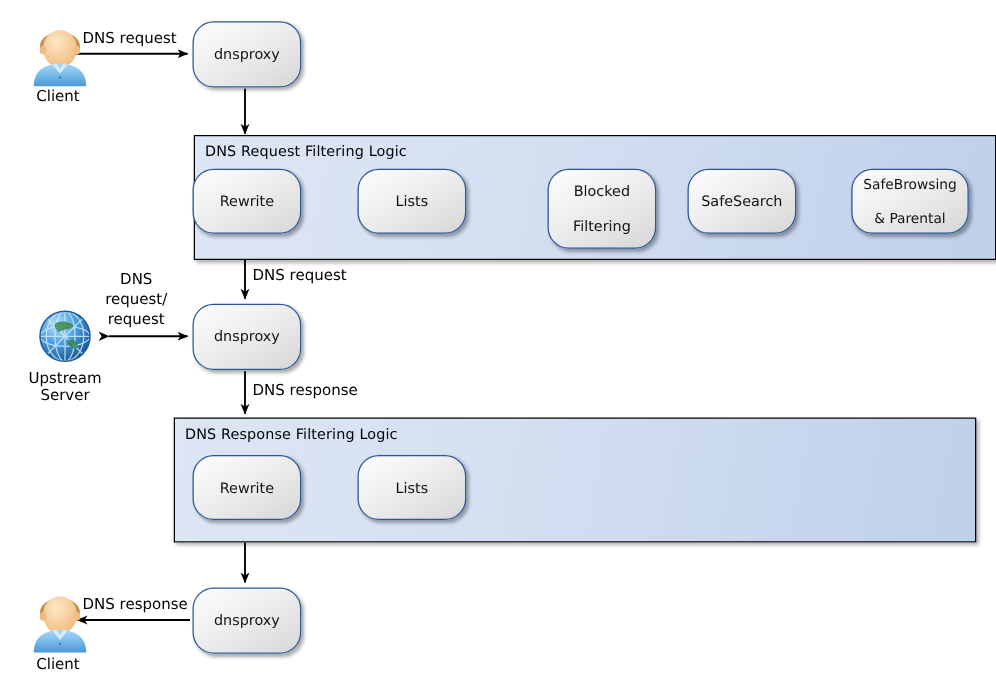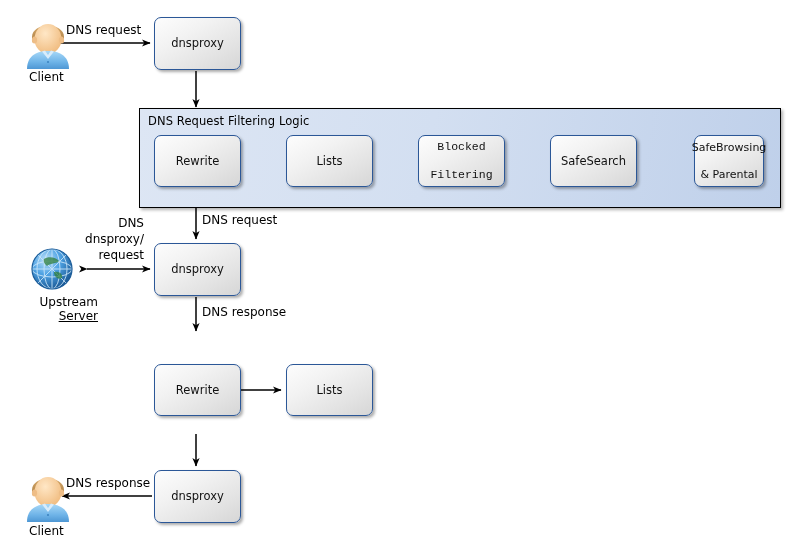--- a/index.html
+++ b/index.html
@@ -21,40 +21,40 @@
     color:#000;
     white-space:nowrap;
     letter-spacing:0.1px;
   }
 
   
   .node{
     position:absolute;
     box-sizing:border-box;
     border:1.4px solid #2b5797;
-    border-radius:7px;
+    border-radius:17px;
     background:linear-gradient(150deg,#fdfdfd 0%,#f2f2f2 35%,#e3e3e3 72%,#d6d6d6 100%);
     box-shadow:2px 2px 3px rgba(0,0,0,0.33);
     display:flex;align-items:center;justify-content:center;
     text-align:center;
     font-size:11.5px;
     color:#111;
     line-height:1.22;
   }
   .node span{display:block;padding:0 2px;}
 
   
   .label{
     position:absolute;
     font-size:12px;
     color:#000;
     white-space:nowrap;
     line-height:1.22;
   }
-  .label.center{text-align:right;white-space:normal;}
+  .label.center{text-align:center;white-space:normal;}
 
   
   #wires{position:absolute;left:0;top:0;width:797px;height:558px;pointer-events:none;}
 
   
   .icon{position:absolute;}
 </style>
 </head>
 <body>
 
@@ -151,84 +151,87 @@
     <ellipse cx="15.5" cy="27" rx="2.6" ry="3.6" fill="#eebd86"></ellipse>
     <ellipse cx="42.5" cy="27" rx="2.6" ry="3.6" fill="#eebd86"></ellipse>
     <path d="M8,56 C8,42 19,38 29,38 C39,38 50,42 50,56 Z" fill="url(#shirtG)"></path>
     <path d="M23,38.5 L29,46 L35,38.5 L32,37.5 L29,42 L26,37.5 Z" fill="#d8ecfb"></path>
     <circle cx="29" cy="49" r="1.1" fill="#3d85c2"></circle>
   </svg>
 
   <div class="label" style="left:29px;top:70px;">Client</div>
 
   <div class="label center" style="left:6px;top:295px;width:92px;">Upstream</div>
-  <div class="label center" style="left:6px;top:309px;width:92px;text-decoration:underline;">Server</div>
+  <div class="label center" style="left:6px;top:309px;width:92px;">Server</div>
 
   <div class="label" style="left:29px;top:524px;">Client</div>
 
   <div class="label" style="left:66px;top:23px;">DNS request</div>
 
   <div class="label" style="left:202px;top:213px;">DNS request</div>
 
   <div class="label center" style="left:74px;top:216px;width:70px;">DNS</div>
-  <div class="label center" style="left:74px;top:232px;width:70px;">dnsproxy/</div>
+  <div class="label center" style="left:74px;top:232px;width:70px;">request/</div>
   <div class="label center" style="left:74px;top:248px;width:70px;">request</div>
 
   <div class="label" style="left:202px;top:305px;">DNS response</div>
 
   <div class="label" style="left:66px;top:476px;">DNS response</div>
 
   <div class="node" style="left:154px;top:17px;width:87px;height:53px;">
     <span>dnsproxy</span>
   </div>
 
   <div class="node" style="left:154px;top:243px;width:87px;height:53px;">
     <span>dnsproxy</span>
   </div>
 
   <div class="node" style="left:154px;top:470px;width:87px;height:53px;">
     <span>dnsproxy</span>
   </div>
 
-  <div class="group" style="left:139px;top:108px;width:642px;height:100px;">
+  <div class="group" style="left:155px;top:108px;width:642px;height:100px;">
     <div class="group-title">DNS Request Filtering Logic</div>
   </div>
 
   <div class="node" style="left:154px;top:135px;width:87px;height:52px;">
     <span>
       <span>Rewrite</span>
     </span>
   </div>
 
   <div class="node" style="left:286px;top:135px;width:87px;height:52px;">
     <span>
       <span>Lists</span>
     </span>
   </div>
 
-  <div class="node" style="left:418px;top:135px;width:87px;height:52px;font-family:Liberation Mono, monospace;">
+  <div class="node" style="left:438px;top:135px;width:87px;height:64px;">
     <span>
       <span>Blocked</span><br>
       <span>Filtering</span>
     </span>
   </div>
 
   <div class="node" style="left:550px;top:135px;width:87px;height:52px;">
     <span>
       <span>SafeSearch</span>
     </span>
   </div>
 
-  <div class="node" style="left:681px;top:135px;width:70px;height:52px;font-size:11px;margin-left:13px;">
+  <div class="node" style="left:681px;top:135px;width:94px;height:52px;font-size:11px;">
     <span>
       <span>SafeBrowsing</span><br>
       <span>&amp; Parental</span>
     </span>
   </div>
 
+  <div class="group" style="left:139px;top:334px;width:642px;height:100px;">
+    <div class="group-title">DNS Response Filtering Logic</div>
+  </div>
 
   <div class="node" style="left:154px;top:364px;width:87px;height:52px;">
     <span>
       <span>Rewrite</span>
     </span>
   </div>
 
   <div class="node" style="left:286px;top:364px;width:87px;height:52px;">
     <span>
       <span>Lists</span>

